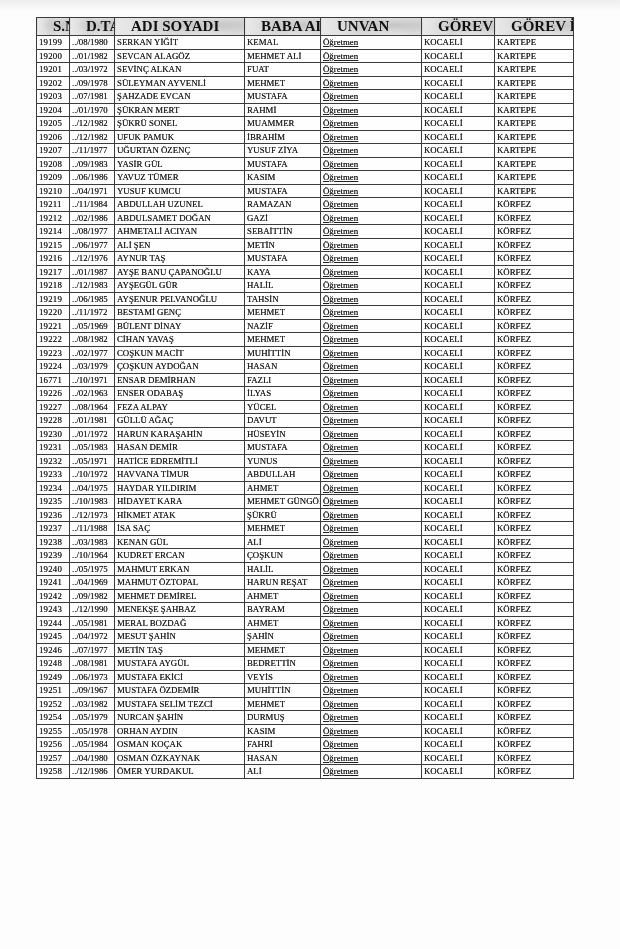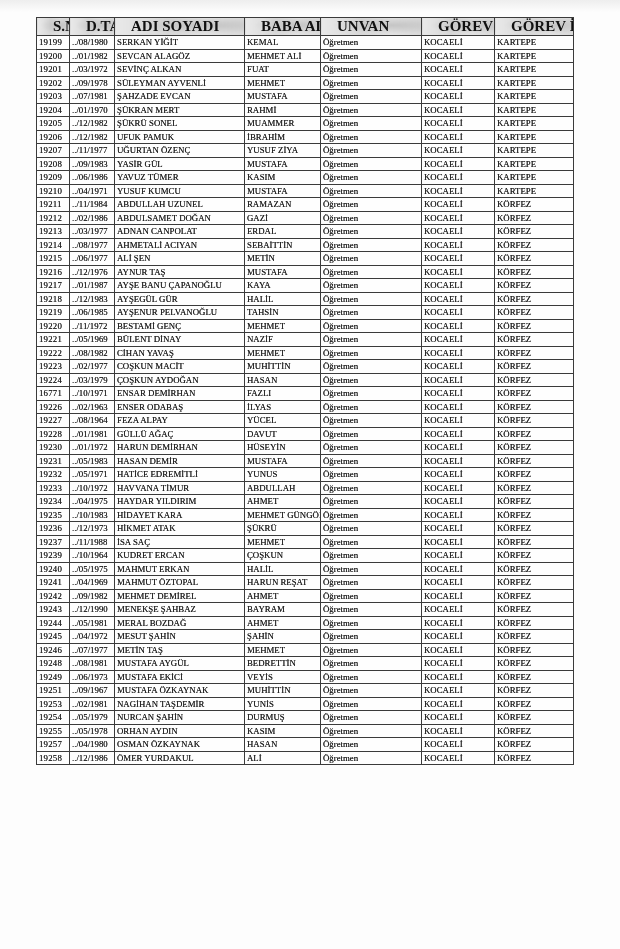--- a/index.html
+++ b/index.html
@@ -52,21 +52,21 @@
       radial-gradient(ellipse at 70% 40%, rgba(160,160,160,.45), rgba(160,160,160,0) 60%),
       linear-gradient(90deg, #e9e9e9, #d7d7d7 40%, #e3e3e3 70%, #d9d9d9);
   }
   table.doc-table td {
     height: 13.5px;
     font-size: 8.8px;
     padding: 0 1px 0 2px;
     color: #222;
     text-shadow: 0 0 0.4px rgba(20,20,20,.8);
   }
-  td.col-unvan { font-size: 8.4px; color: #2e2e2e; }
+  td.col-unvan { font-size: 8.4px; color: #2e2e2e; text-decoration: underline; }
   td.col-sno { letter-spacing: 0.2px; font-family: Liberation Serif, serif; }
 </style>
 </head>
 <body>
 
 <div class="page">
   <table class="doc-table">
     <colgroup>
       <col class="c-sno">
         <col class="c-date">
@@ -208,29 +208,20 @@
         <tr>
           <td class="col-sno">19212</td>
           <td class="col-date">../02/1986</td>
           <td class="col-name">ABDULSAMET DOĞAN</td>
           <td class="col-baba">GAZİ</td>
           <td class="col-unvan">Öğretmen</td>
           <td class="col-il">KOCAELİ</td>
           <td class="col-ilce">KÖRFEZ</td>
         </tr>
         <tr>
-          <td class="col-sno">19213</td>
-          <td class="col-date">../03/1977</td>
-          <td class="col-name">ADNAN CANPOLAT</td>
-          <td class="col-baba">ERDAL</td>
-          <td class="col-unvan">Öğretmen</td>
-          <td class="col-il">KOCAELİ</td>
-          <td class="col-ilce">KÖRFEZ</td>
-        </tr>
-        <tr>
           <td class="col-sno">19214</td>
           <td class="col-date">../08/1977</td>
           <td class="col-name">AHMETALİ ACIYAN</td>
           <td class="col-baba">SEBAİTTİN</td>
           <td class="col-unvan">Öğretmen</td>
           <td class="col-il">KOCAELİ</td>
           <td class="col-ilce">KÖRFEZ</td>
         </tr>
         <tr>
           <td class="col-sno">19215</td>
@@ -354,21 +345,21 @@
           <td class="col-date">../01/1981</td>
           <td class="col-name">GÜLLÜ AĞAÇ</td>
           <td class="col-baba">DAVUT</td>
           <td class="col-unvan">Öğretmen</td>
           <td class="col-il">KOCAELİ</td>
           <td class="col-ilce">KÖRFEZ</td>
         </tr>
         <tr>
           <td class="col-sno">19230</td>
           <td class="col-date">../01/1972</td>
-          <td class="col-name">HARUN DEMİRHAN</td>
+          <td class="col-name">HARUN KARAŞAHİN</td>
           <td class="col-baba">HÜSEYİN</td>
           <td class="col-unvan">Öğretmen</td>
           <td class="col-il">KOCAELİ</td>
           <td class="col-ilce">KÖRFEZ</td>
         </tr>
         <tr>
           <td class="col-sno">19231</td>
           <td class="col-date">../05/1983</td>
           <td class="col-name">HASAN DEMİR</td>
           <td class="col-baba">MUSTAFA</td>
@@ -424,20 +415,29 @@
         <tr>
           <td class="col-sno">19237</td>
           <td class="col-date">../11/1988</td>
           <td class="col-name">İSA SAÇ</td>
           <td class="col-baba">MEHMET</td>
           <td class="col-unvan">Öğretmen</td>
           <td class="col-il">KOCAELİ</td>
           <td class="col-ilce">KÖRFEZ</td>
         </tr>
         <tr>
+          <td class="col-sno">19238</td>
+          <td class="col-date">../03/1983</td>
+          <td class="col-name">KENAN GÜL</td>
+          <td class="col-baba">ALİ</td>
+          <td class="col-unvan">Öğretmen</td>
+          <td class="col-il">KOCAELİ</td>
+          <td class="col-ilce">KÖRFEZ</td>
+        </tr>
+        <tr>
           <td class="col-sno">19239</td>
           <td class="col-date">../10/1964</td>
           <td class="col-name">KUDRET ERCAN</td>
           <td class="col-baba">ÇOŞKUN</td>
           <td class="col-unvan">Öğretmen</td>
           <td class="col-il">KOCAELİ</td>
           <td class="col-ilce">KÖRFEZ</td>
         </tr>
         <tr>
           <td class="col-sno">19240</td>
@@ -516,49 +516,58 @@
           <td class="col-date">../06/1973</td>
           <td class="col-name">MUSTAFA EKİCİ</td>
           <td class="col-baba">VEYİS</td>
           <td class="col-unvan">Öğretmen</td>
           <td class="col-il">KOCAELİ</td>
           <td class="col-ilce">KÖRFEZ</td>
         </tr>
         <tr>
           <td class="col-sno">19251</td>
           <td class="col-date">../09/1967</td>
-          <td class="col-name">MUSTAFA ÖZKAYNAK</td>
+          <td class="col-name">MUSTAFA ÖZDEMİR</td>
           <td class="col-baba">MUHİTTİN</td>
           <td class="col-unvan">Öğretmen</td>
           <td class="col-il">KOCAELİ</td>
           <td class="col-ilce">KÖRFEZ</td>
         </tr>
         <tr>
-          <td class="col-sno">19253</td>
-          <td class="col-date">../02/1981</td>
-          <td class="col-name">NAGİHAN TAŞDEMİR</td>
-          <td class="col-baba">YUNİS</td>
+          <td class="col-sno">19252</td>
+          <td class="col-date">../03/1982</td>
+          <td class="col-name">MUSTAFA SELİM TEZCİ</td>
+          <td class="col-baba">MEHMET</td>
           <td class="col-unvan">Öğretmen</td>
           <td class="col-il">KOCAELİ</td>
           <td class="col-ilce">KÖRFEZ</td>
         </tr>
         <tr>
           <td class="col-sno">19254</td>
           <td class="col-date">../05/1979</td>
           <td class="col-name">NURCAN ŞAHİN</td>
           <td class="col-baba">DURMUŞ</td>
           <td class="col-unvan">Öğretmen</td>
           <td class="col-il">KOCAELİ</td>
           <td class="col-ilce">KÖRFEZ</td>
         </tr>
         <tr>
           <td class="col-sno">19255</td>
           <td class="col-date">../05/1978</td>
           <td class="col-name">ORHAN AYDIN</td>
           <td class="col-baba">KASIM</td>
+          <td class="col-unvan">Öğretmen</td>
+          <td class="col-il">KOCAELİ</td>
+          <td class="col-ilce">KÖRFEZ</td>
+        </tr>
+        <tr>
+          <td class="col-sno">19256</td>
+          <td class="col-date">../05/1984</td>
+          <td class="col-name">OSMAN KOÇAK</td>
+          <td class="col-baba">FAHRİ</td>
           <td class="col-unvan">Öğretmen</td>
           <td class="col-il">KOCAELİ</td>
           <td class="col-ilce">KÖRFEZ</td>
         </tr>
         <tr>
           <td class="col-sno">19257</td>
           <td class="col-date">../04/1980</td>
           <td class="col-name">OSMAN ÖZKAYNAK</td>
           <td class="col-baba">HASAN</td>
           <td class="col-unvan">Öğretmen</td>

